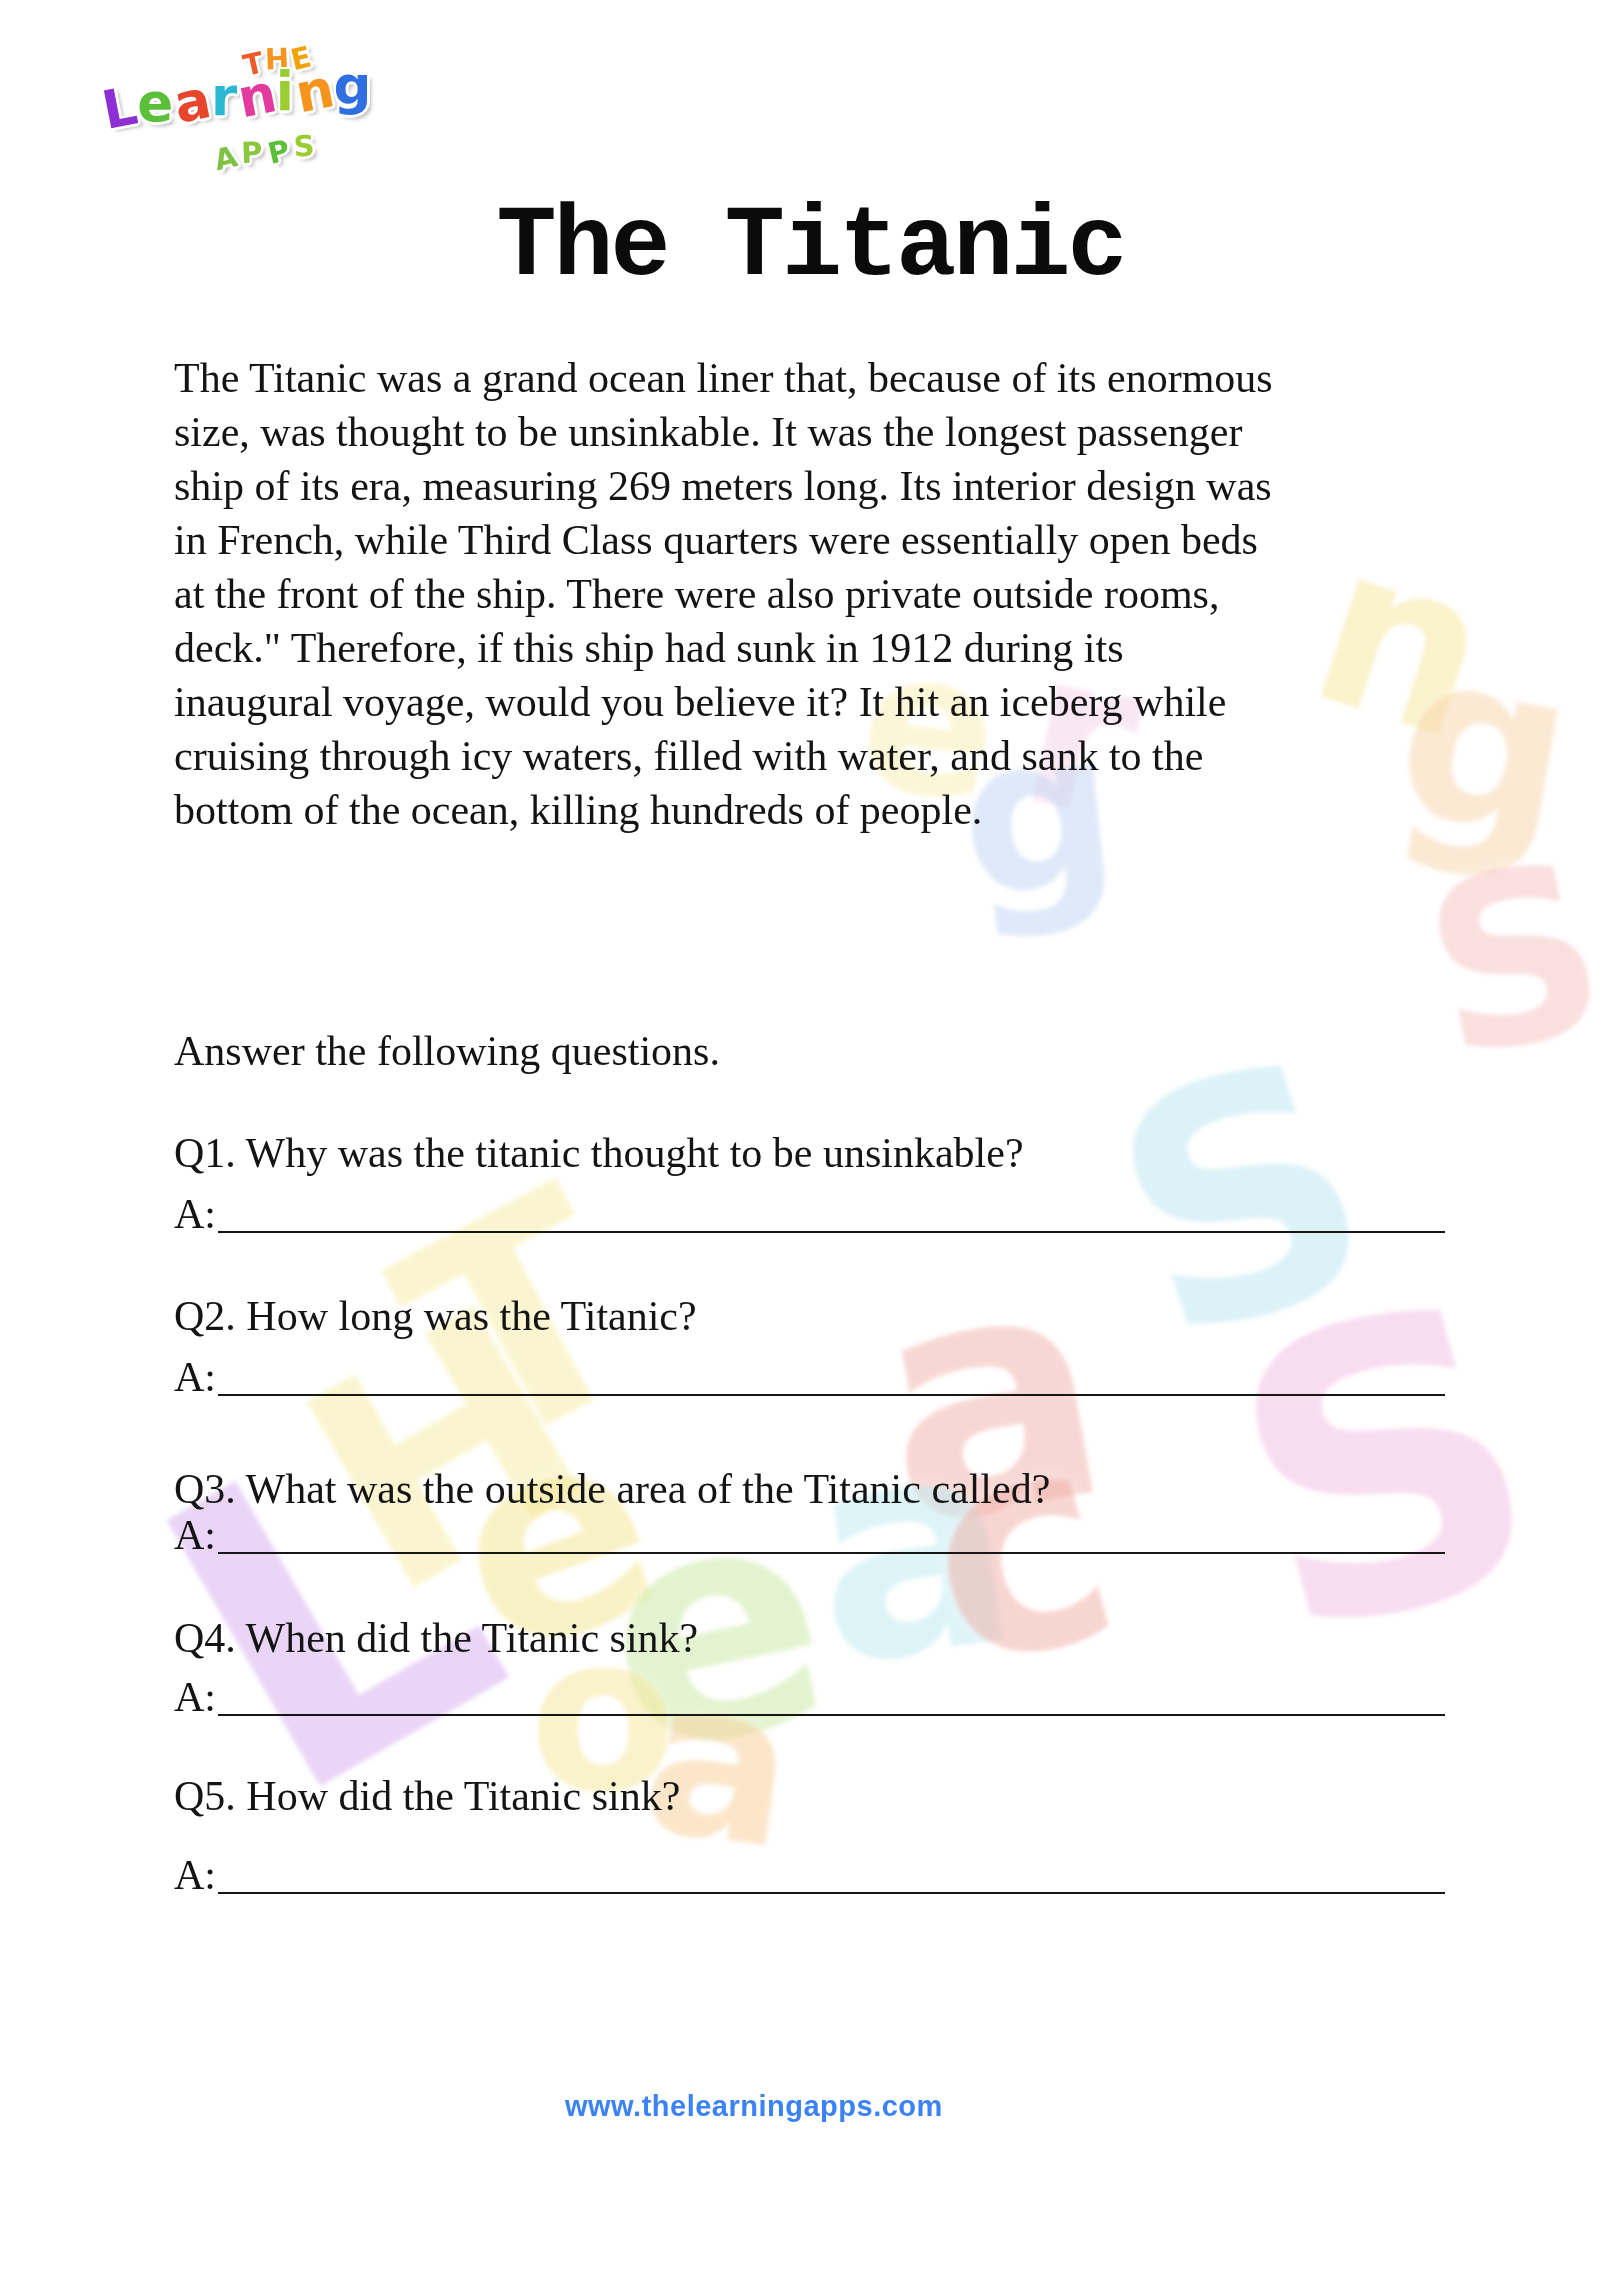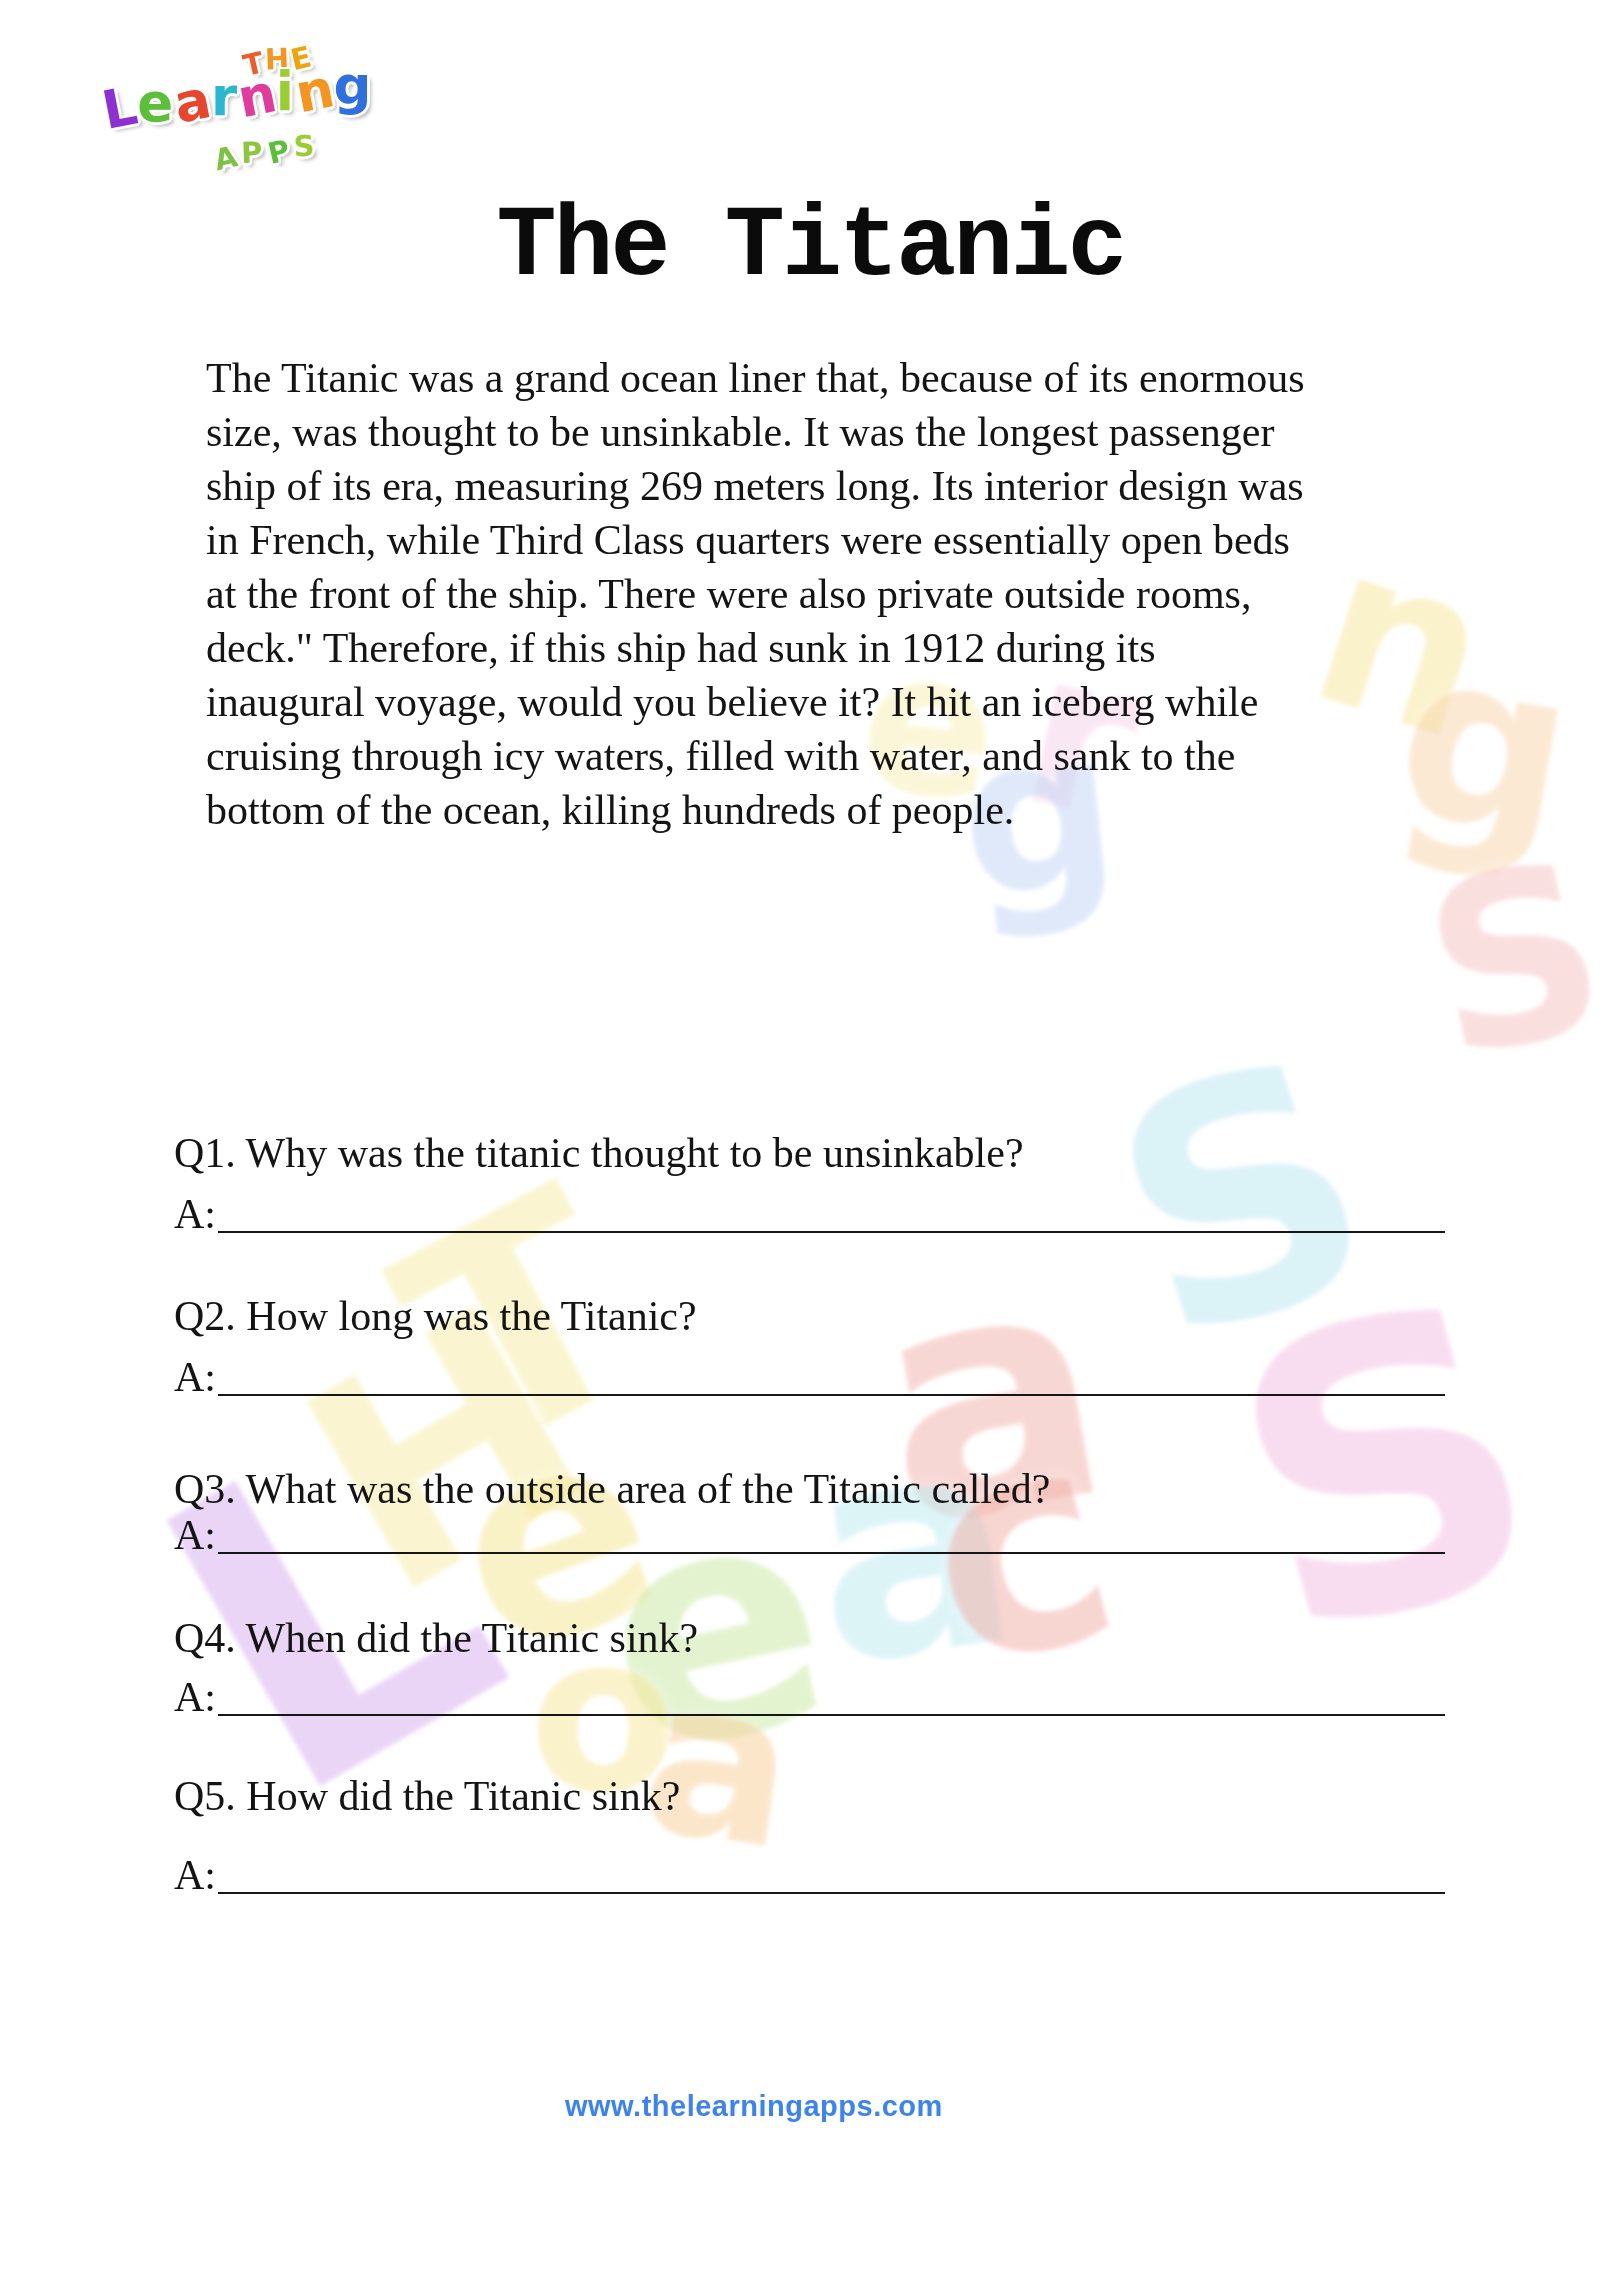--- a/index.html
+++ b/index.html
@@ -44,21 +44,21 @@
   .title{
     position:absolute;left:0;right:0;top:198px;margin:0;
     text-align:center;
     font-family:Liberation Mono, monospace;
     font-weight:bold;font-size:100px;letter-spacing:-2.9px;
     color:#0b0b0b;line-height:1;
   }
 
   
   .passage{position:absolute;left:174px;top:351px;width:1274px;
-           font-size:42px;line-height:54px;margin-left:32px;}
+           font-size:42px;line-height:54px;}
   .pline{white-space:nowrap;}
 
   
   .instructions{position:absolute;left:174px;top:1025px;font-size:42px;line-height:53px;}
   .qa{position:absolute;left:174px;width:1271px;font-size:42px;line-height:53px;}
   .q1{top:1127px}.a1{top:1188px}
   .q2{top:1290px}.a2{top:1351px}
   .q3{top:1463px}.a3{top:1509px}
   .q4{top:1612px}.a4{top:1671px}
   .q5{top:1770px}.a5{top:1849px}
@@ -111,20 +111,21 @@
       <div class="pline">size, was thought to be unsinkable. It was the longest passenger</div>
       <div class="pline">ship of its era, measuring 269 meters long. Its interior design was</div>
       <div class="pline">in French, while Third Class quarters were essentially open beds</div>
       <div class="pline">at the front of the ship. There were also private outside rooms,</div>
       <div class="pline">deck." Therefore, if this ship had sunk in 1912 during its</div>
       <div class="pline">inaugural voyage, would you believe it? It hit an iceberg while</div>
       <div class="pline">cruising through icy waters, filled with water, and sank to the</div>
       <div class="pline">bottom of the ocean, killing hundreds of people.</div>
     </div>
 
+  <div class="instructions">Answer the following questions.</div>
 
   <div id="questions">
       <div class="qa q1">Q1. Why was the titanic thought to be unsinkable?</div>
       <div class="qa answer-row a1">
         <span>A:</span>
         <span class="rule"></span>
       </div>
       <div class="qa q2">Q2. How long was the Titanic?</div>
       <div class="qa answer-row a2">
         <span>A:</span>

